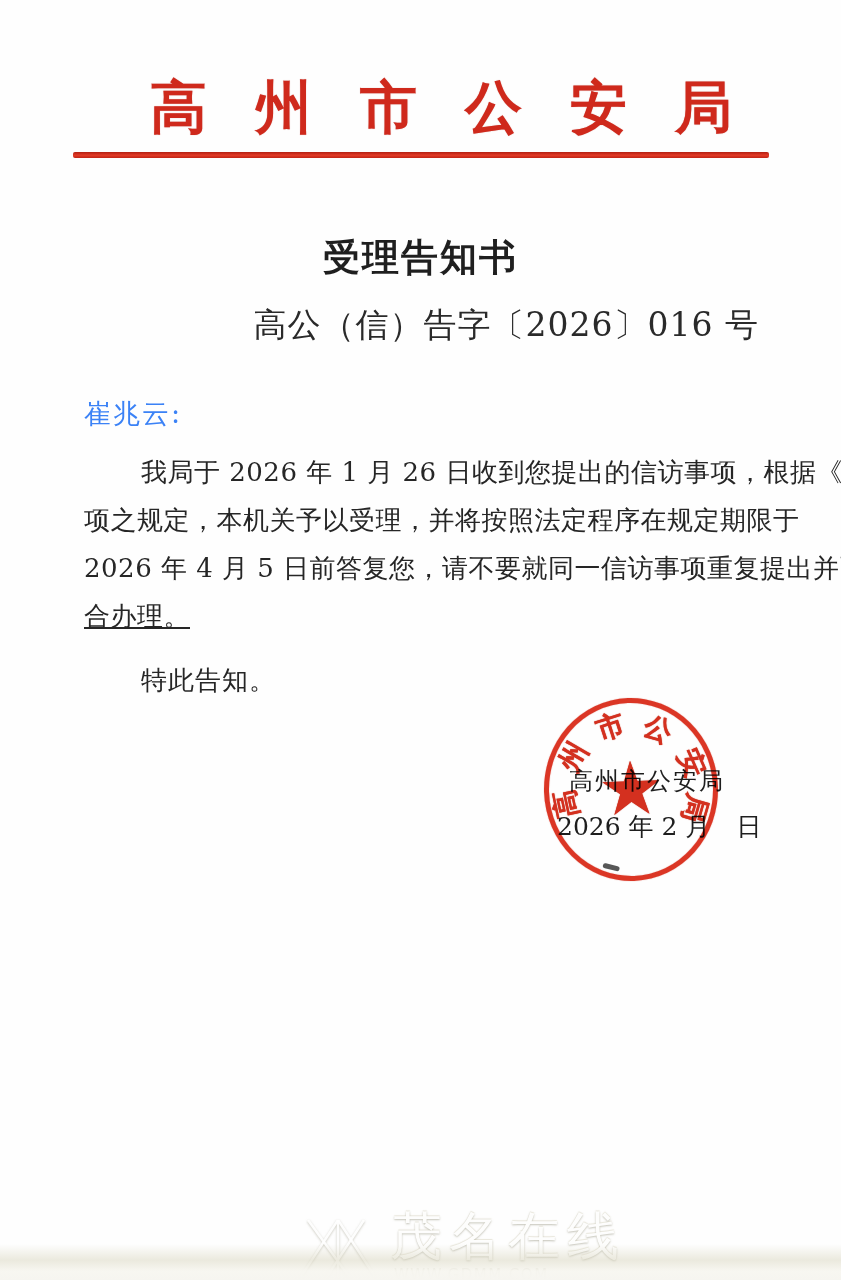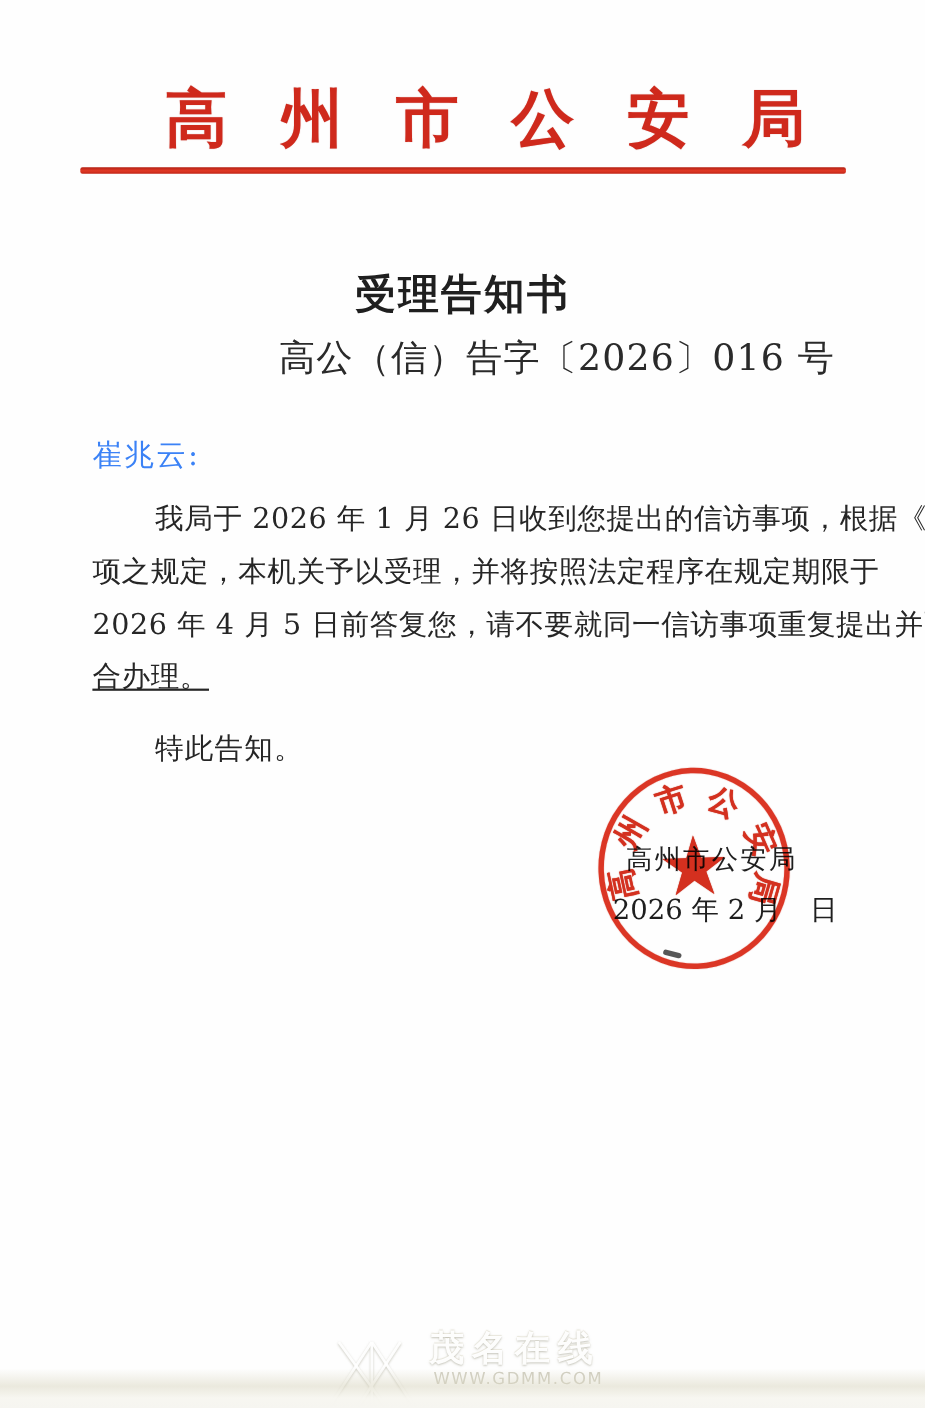--- a/index.html
+++ b/index.html
@@ -23,21 +23,21 @@
     text-shadow:0 0 1px rgba(160,20,10,0.4);
   }
   .red-rule{
     position:absolute;left:73px;top:152px;
     width:696px;height:6px;
     background:linear-gradient(to bottom,#b21f12,#e23a26 55%,#c02416);
     border-radius:2px;
   }
   
   .doc-title{
-    position:absolute;left:0;right:0;top:243px;
+    position:absolute;left:0;right:0;top:233px;
     text-align:center;
     font-size:37px;font-weight:bold;letter-spacing:2px;
     color:#1f1f1f;
   }
   .doc-number{
     position:absolute;right:82px;top:303px;
     font-size:33px;color:#2a2a2a;letter-spacing:1px;
     white-space:nowrap;
   }
   
@@ -102,21 +102,21 @@
   }
   
   .watermark{
     position:absolute;left:298px;top:1208px;
     display:flex;align-items:flex-start;
   }
   .wm-logo{margin-top:8px;}
   .wm-texts{margin-left:10px;}
   .wm-name{
     font-family:"DejaVu Sans","Liberation Sans",sans-serif;
-    font-size:32px;font-weight:bold;letter-spacing:7px;
+    font-size:52px;font-weight:normal;letter-spacing:7px;
     color:rgba(255,255,255,0.96);
     text-shadow:0 1px 2px rgba(150,148,128,0.55), 0 -1px 1px rgba(230,228,215,0.8);
     line-height:1.1;
   }
   .wm-url{
     font-family:"DejaVu Sans","Liberation Sans",sans-serif;
     font-size:15px;letter-spacing:1.5px;
     color:#cfcdc0;
     text-shadow:0 1px 1px rgba(255,255,255,0.9);
     margin-top:1px;margin-left:4px;

